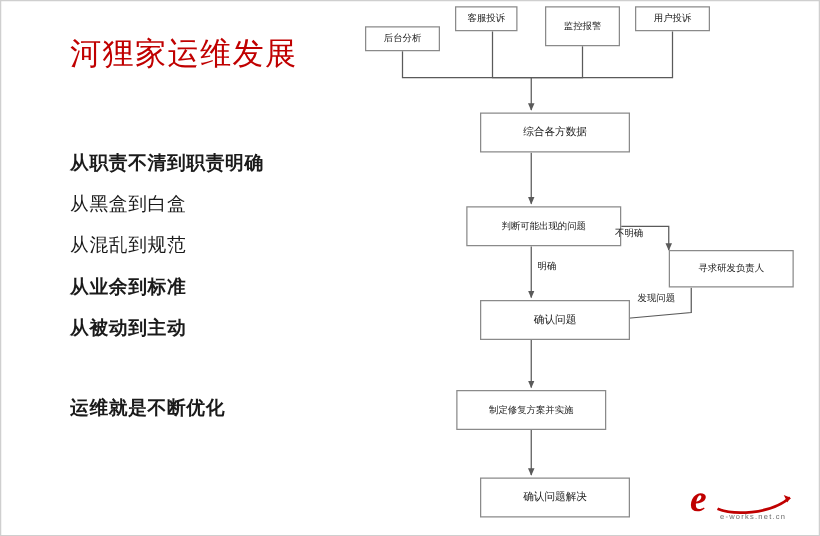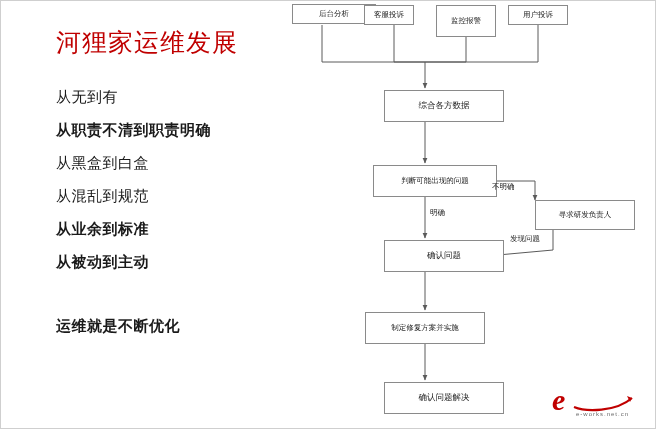--- a/index.html
+++ b/index.html
@@ -119,21 +119,20 @@
   }
 </style>
 </head>
 <body>
 
 <div class="frame"></div>
 
 <div class="left-panel">
   <div class="title">河狸家运维发展</div>
 
-  <div class="bullet" style="top:88px">从无到有</div>
   <div class="bullet bold" style="top:121px">从职责不清到职责明确</div>
   <div class="bullet" style="top:154px">从黑盒到白盒</div>
   <div class="bullet" style="top:187px">从混乱到规范</div>
   <div class="bullet bold" style="top:220px">从业余到标准</div>
   <div class="bullet bold" style="top:253px">从被动到主动</div>
   <div class="bullet bold" style="top:317px">运维就是不断优化</div>
 </div>
 
 <div class="flow">
 
@@ -154,21 +153,21 @@
       <path d="M143,197 L143,238" marker-end="url(#arrow)"></path>
       <path d="M143,272 L143,310" marker-end="url(#arrow)"></path>
       <path d="M143,344 L143,380" marker-end="url(#arrow)"></path>
 
       <path d="M203,181 L253,181 L253,200" marker-end="url(#arrow)"></path>
 
       <path d="M271,230 L271,250 L205,256" marker-end="url(#arrow)"></path>
     </g>
   </svg>
 
-  <div class="node small" style="left:10px;top:4px;width:84px;height:20px">后台分析</div>
+  <div class="node small" style="left:10px;top:21px;width:60px;height:20px">后台分析</div>
   <div class="node small" style="left:82px;top:5px;width:50px;height:20px">客服投诉</div>
   <div class="node small" style="left:154px;top:5px;width:60px;height:32px">监控报警</div>
   <div class="node small" style="left:226px;top:5px;width:60px;height:20px">用户投诉</div>
 
   <div class="node main" style="left:83px;top:90px;width:120px;height:32px">综合各方数据</div>
   <div class="node small" style="left:91px;top:165px;width:124px;height:32px">判断可能出现的问题</div>
   <div class="node main" style="left:83px;top:240px;width:120px;height:32px">确认问题</div>
   <div class="node small" style="left:83px;top:312px;width:120px;height:32px">制定修复方案并实施</div>
   <div class="node main" style="left:83px;top:382px;width:120px;height:32px">确认问题解决</div>
 

